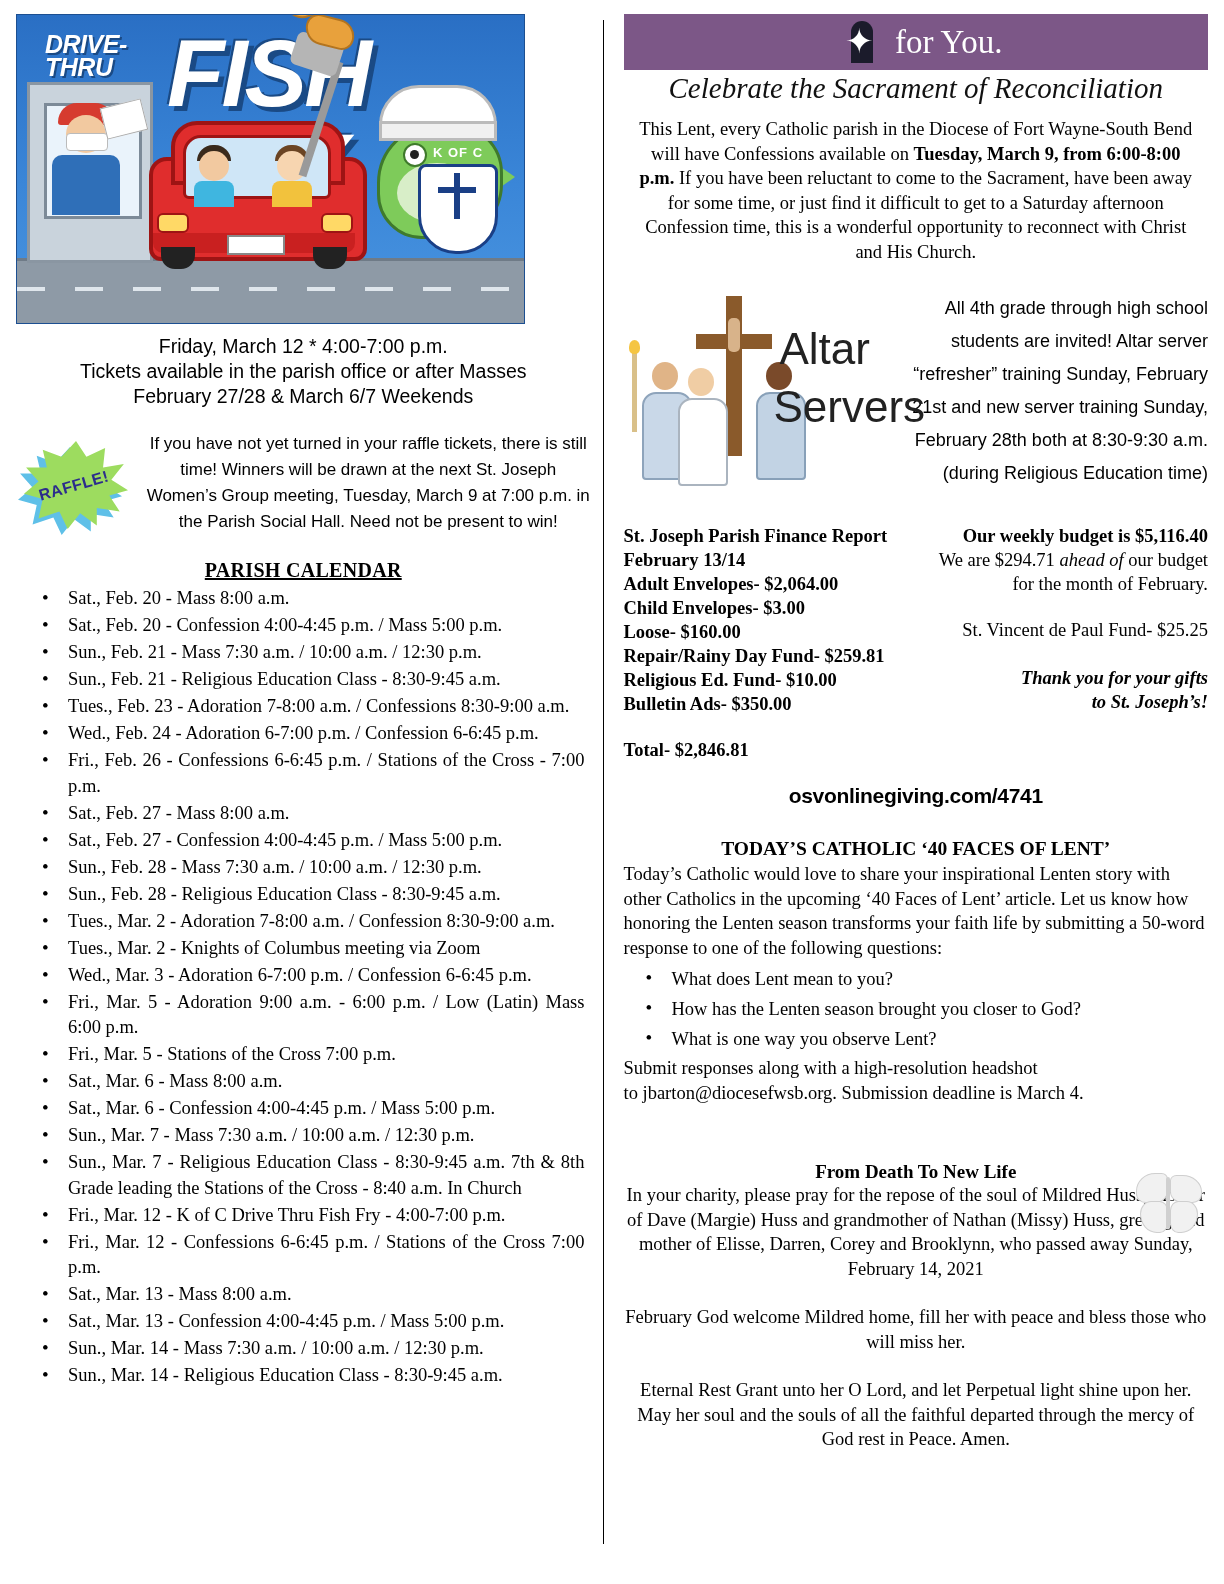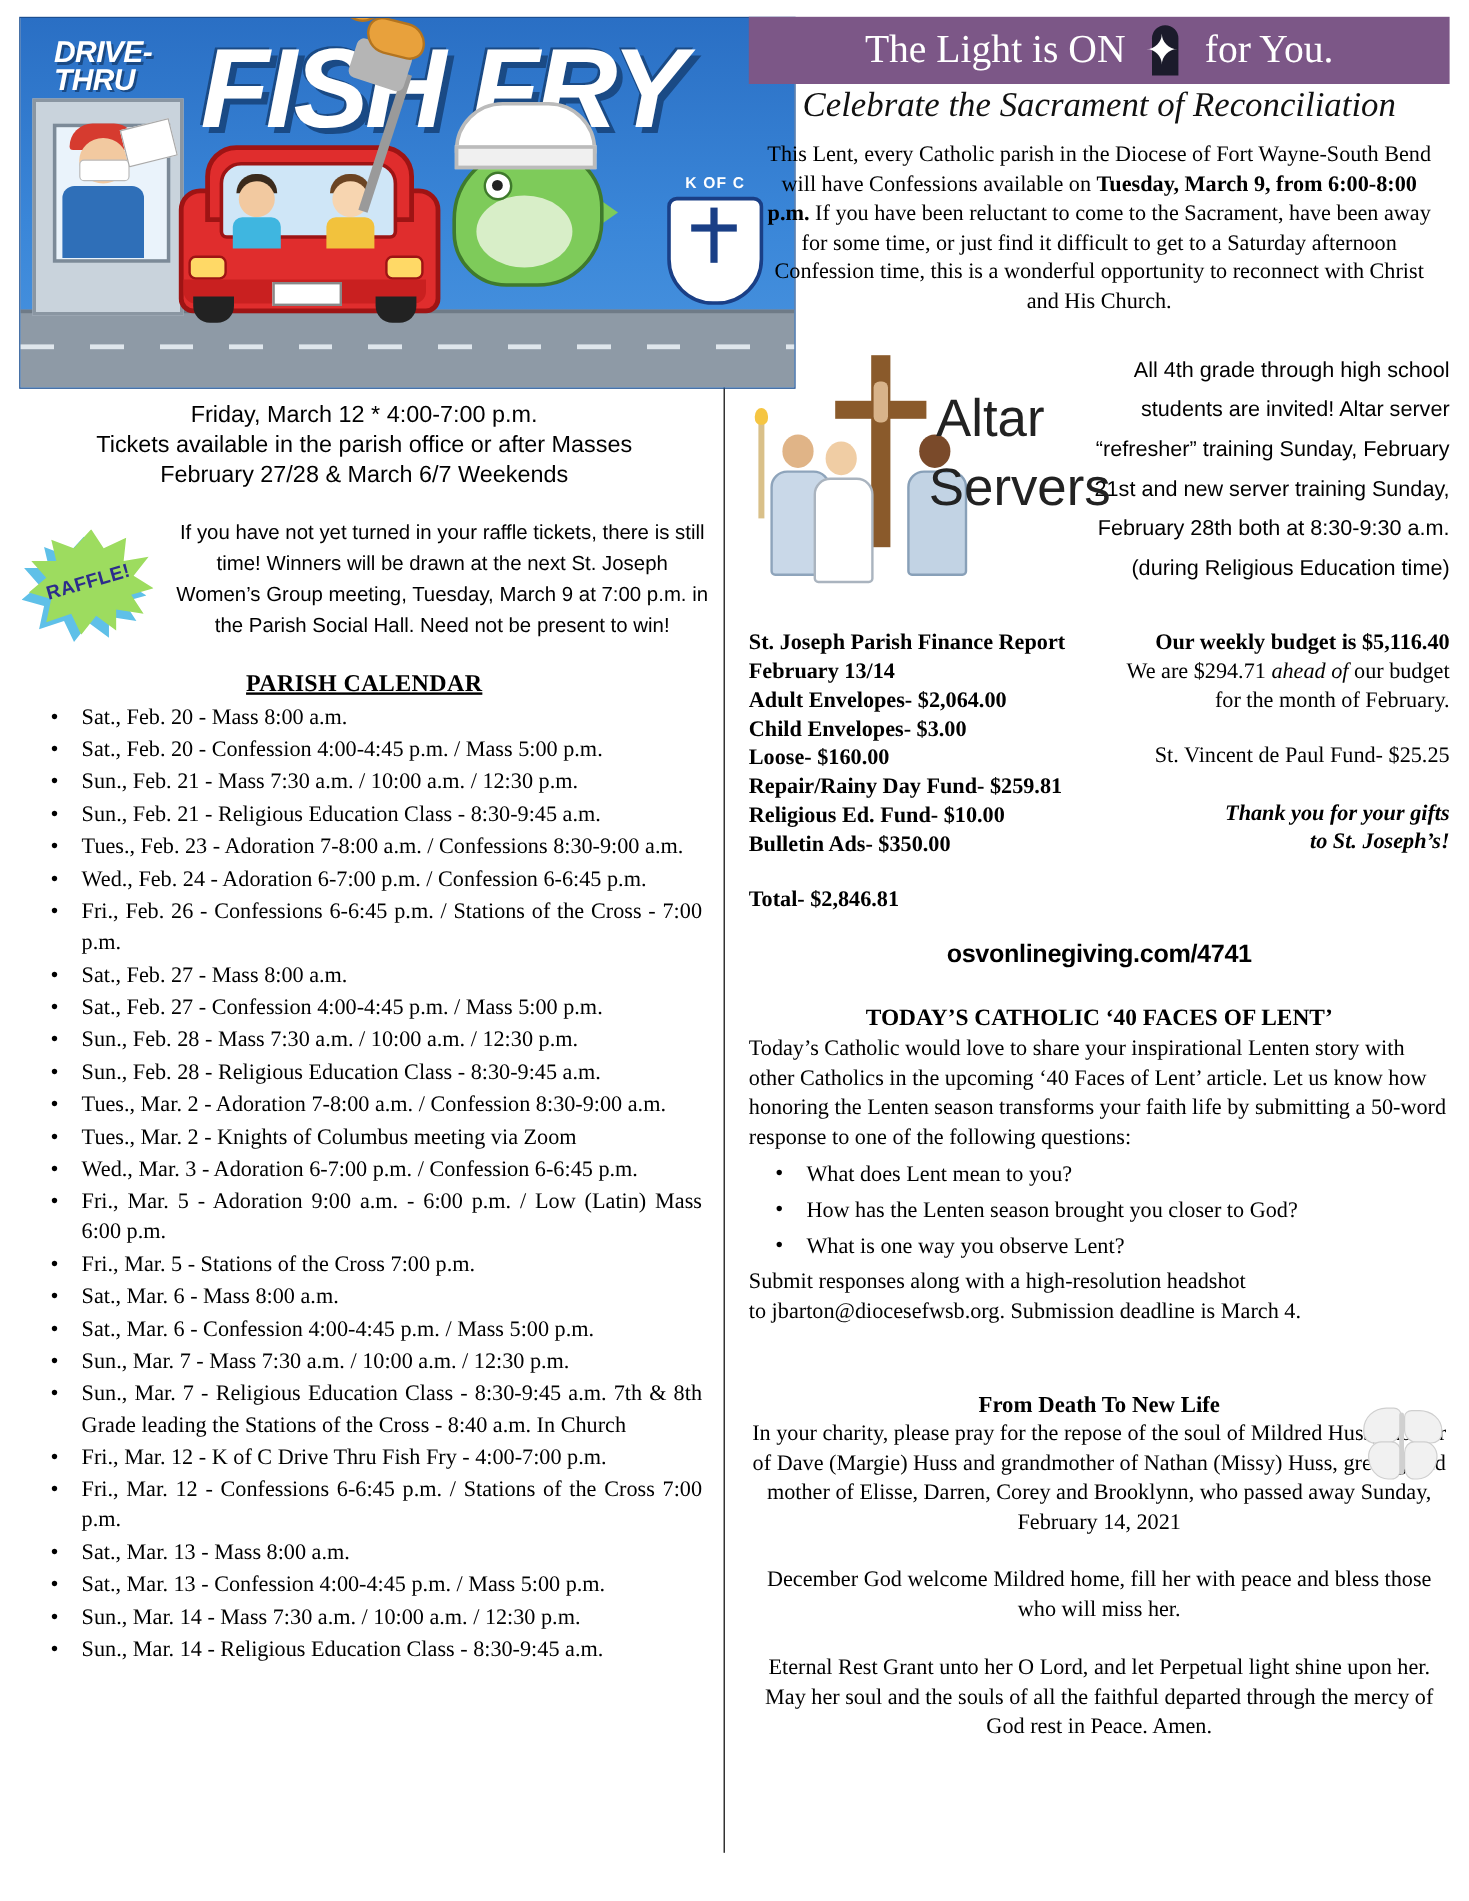--- a/index.html
+++ b/index.html
@@ -34,21 +34,21 @@
     margin: 6px 20px 40px 12px;
     align-self: stretch;
   }
   .col-right {
     width: 585px;
     position: relative;
   }
 
   
   .fishfry {
-    width: 647px;
+    width: 509px;
     height: 310px;
     position: relative;
     overflow: hidden;
     background: linear-gradient(180deg, #2a6fc4 0%, #3a86d8 55%, #4a95e0 100%);
     border: 1px solid #1c4f91;
     box-sizing: border-box;
   }
   .ff-ground {
     position: absolute;
     left: 0; right: 0; bottom: 0; height: 62px;
@@ -810,21 +810,20 @@
       <li>Sun., Mar. 14 -  Mass 7:30 a.m. / 10:00 a.m. / 12:30 p.m.</li>
       <li>Sun., Mar. 14 - Religious Education Class - 8:30-9:45 a.m.</li>
     </ul>
   </div>
 
   <div class="divider"></div>
 
   <div class="col-right">
 
     <div class="light-banner">
-      <span class="lb-text">The Light is ON</span>
       <span class="lb-star"></span>
       <span class="lb-text">for You.</span>
     </div>
     <div class="light-sub">Celebrate the Sacrament of Reconciliation</div>
 
     <div class="lent-para">
       <span>This Lent, every Catholic parish in the Diocese of Fort Wayne-South Bend will have Confessions available on </span><b>Tuesday, March 9, from 6:00-8:00 p.m.</b><span>  If you have been reluctant to come to the Sacrament, have been away for some time, or just find it difficult to get to a Saturday afternoon Confession time, this is a wonderful opportunity to reconnect with Christ and His Church.</span>
     </div>
 
     <div class="altar-row">
@@ -893,18 +892,18 @@
     <div class="death-block">
       <div class="butterfly">
         <div class="bf-wing bf-w1"></div>
         <div class="bf-wing bf-w2"></div>
         <div class="bf-wing bf-w3"></div>
         <div class="bf-wing bf-w4"></div>
         <div class="bf-body"></div>
       </div>
       <div class="death-title">From Death To New Life</div>
       <div class="death-body">In your charity, please pray for the repose of the soul of Mildred Huss, mother of  Dave (Margie) Huss and grandmother of Nathan (Missy) Huss, great-grand mother of Elisse, Darren, Corey and Brooklynn, who passed away Sunday, February 14, 2021</div>
-      <div class="death-p2">December God welcome Mildred home, fill her with peace and bless those who will miss her.</div>
+      <div class="death-p2">February God welcome Mildred home, fill her with peace and bless those who will miss her.</div>
       <div class="death-p3">Eternal Rest Grant unto her O Lord, and let Perpetual light shine upon her. May her soul and the souls of all the faithful departed through the mercy of God rest in Peace. Amen.</div>
     </div>
 
   </div>
 </div>
 
 </body></html>

